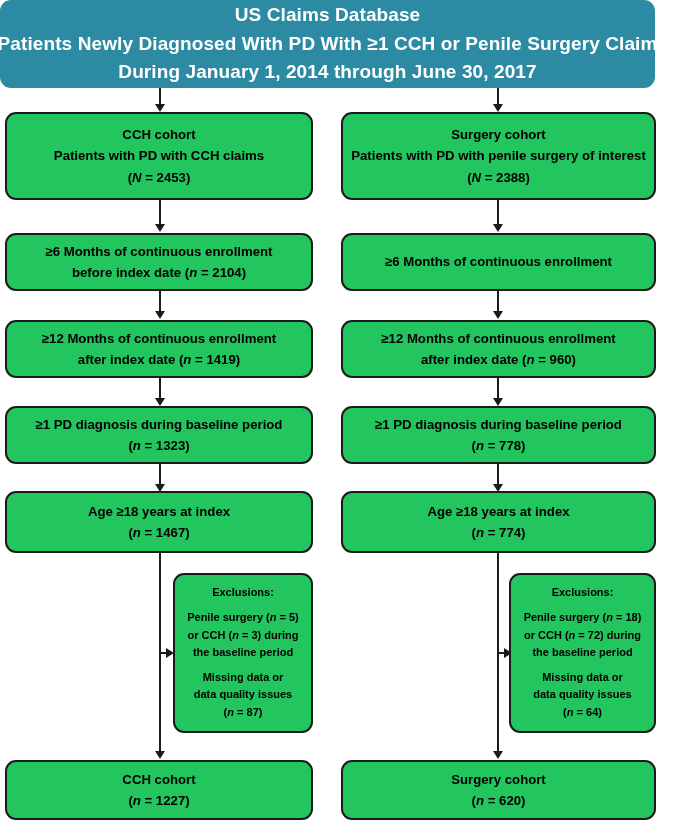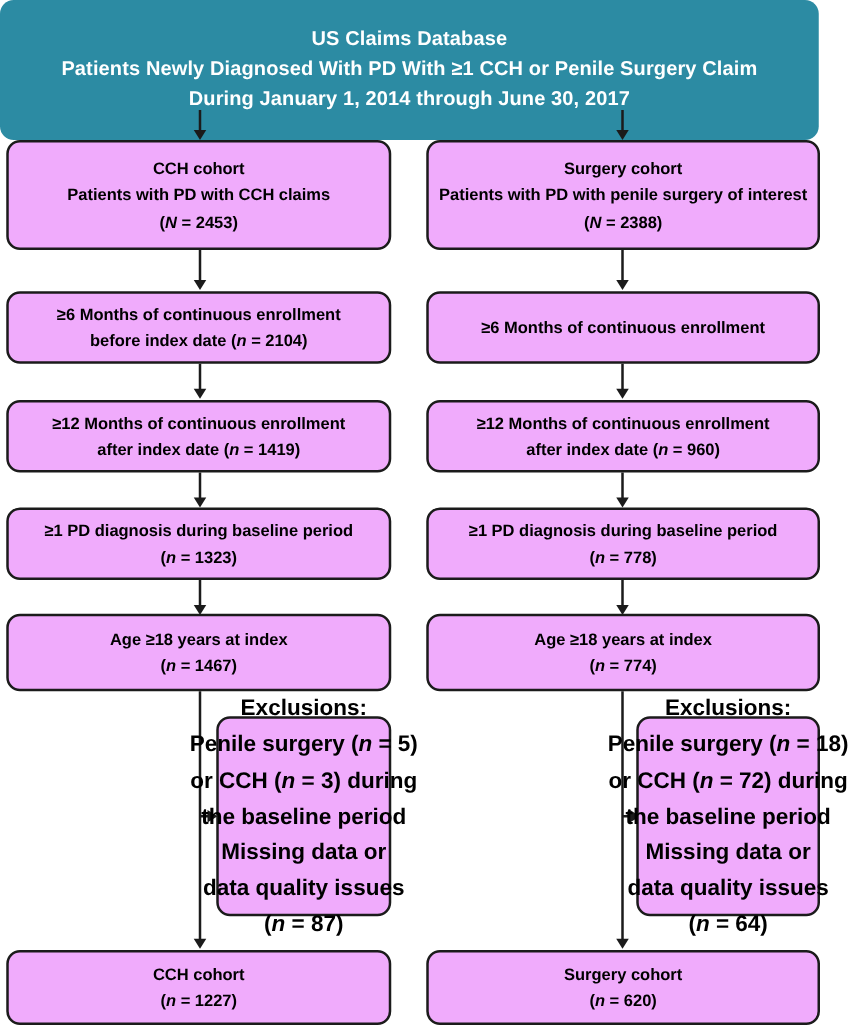--- a/index.html
+++ b/index.html
@@ -19,56 +19,56 @@
     overflow: hidden;
     background: #ffffff;
   }
 
   
   .header-box {
     position: absolute;
     left: 0px;
     top: 0px;
     width: 655px;
-    height: 112px;
+    height: 88px;
     background: #2c8ba3;
     border-radius: 11px;
     box-sizing: border-box;
     display: flex;
     flex-direction: column;
     align-items: center;
     justify-content: center;
     color: #ffffff;
     font-weight: bold;
-    font-size: 16px;
+    font-size: 19px;
     line-height: 1.52;
     text-align: center;
     letter-spacing: 0.1px;
   }
   .header-box .hline { display: block; white-space: nowrap; }
 
   
   .node {
     position: absolute;
     box-sizing: border-box;
-    background: #f0abfc;
+    background: #22c55e;
     border: 2px solid #1b1b1b;
     border-radius: 11px;
     display: flex;
     flex-direction: column;
     align-items: center;
     justify-content: center;
     color: #000000;
     font-weight: bold;
     font-size: 13.2px;
     line-height: 1.62;
     text-align: center;
   }
   .node .line { display: block; white-space: nowrap; }
-  .node.small { font-size: 18px; line-height: 1.6; }
+  .node.small { font-size: 11px; line-height: 1.6; }
   .node .gap { height: 7px; }
 
   em.it {
     font-style: italic;
     font-weight: bold;
   }
 
   
   .vline {
     position: absolute;

